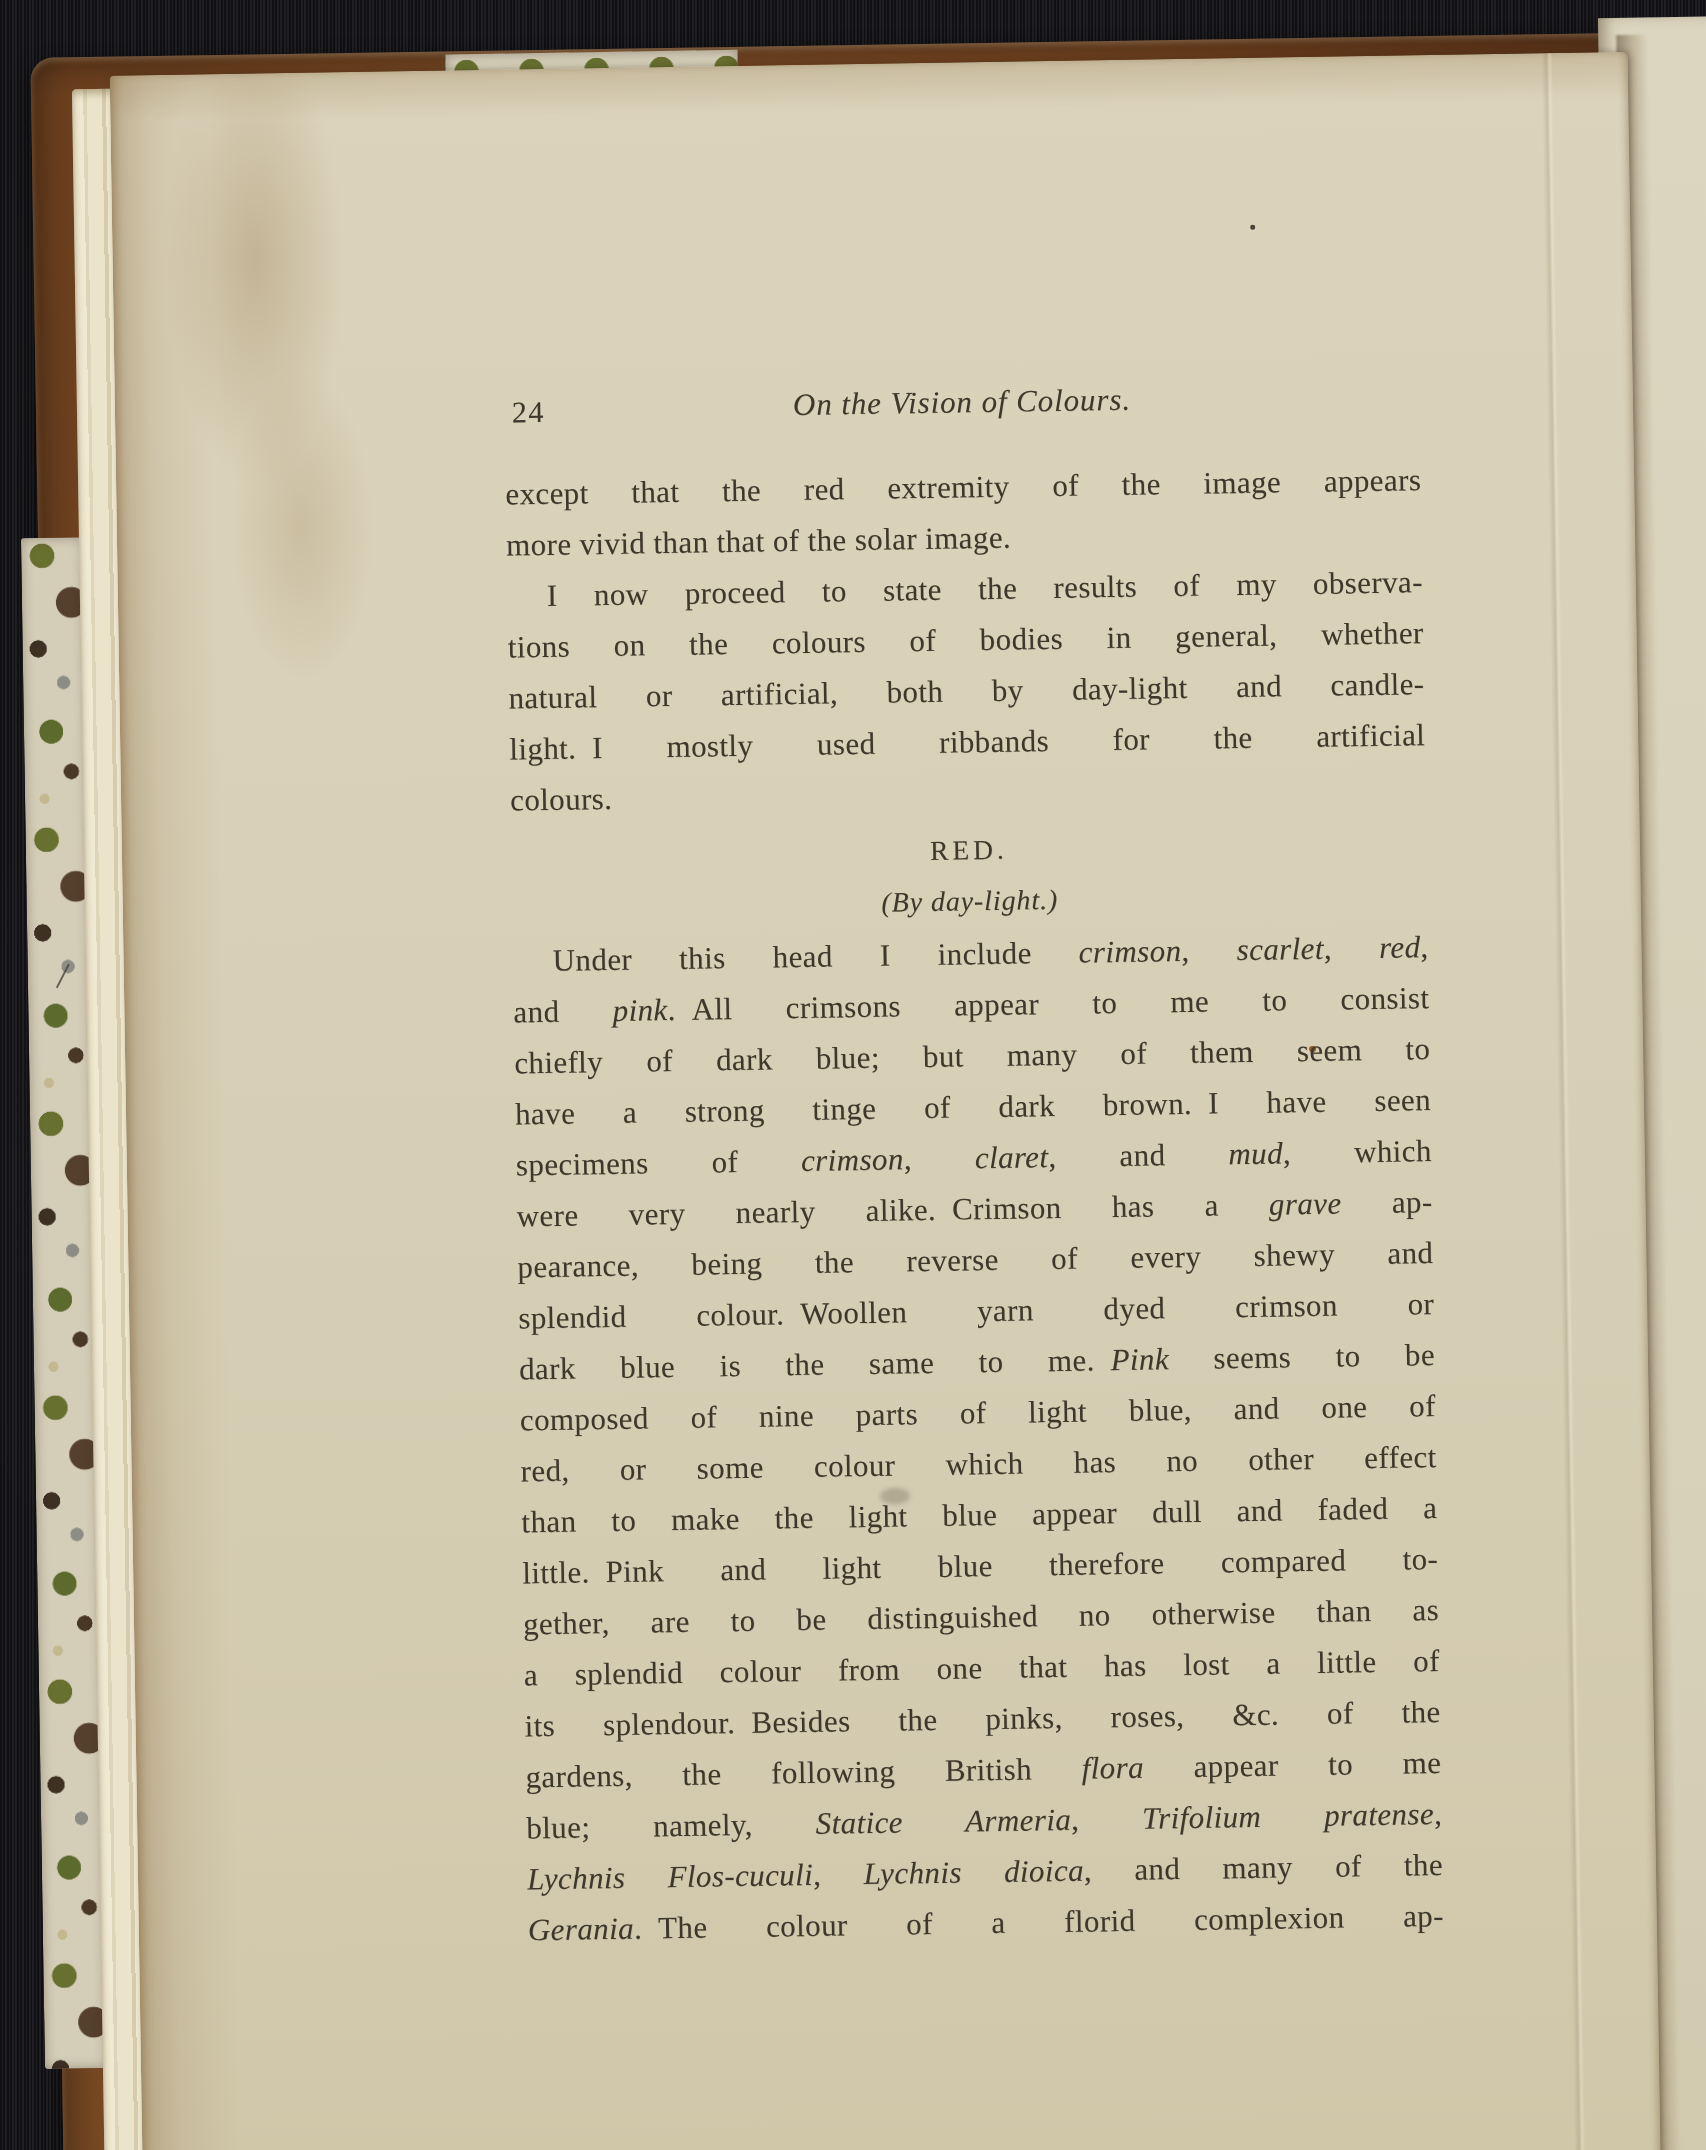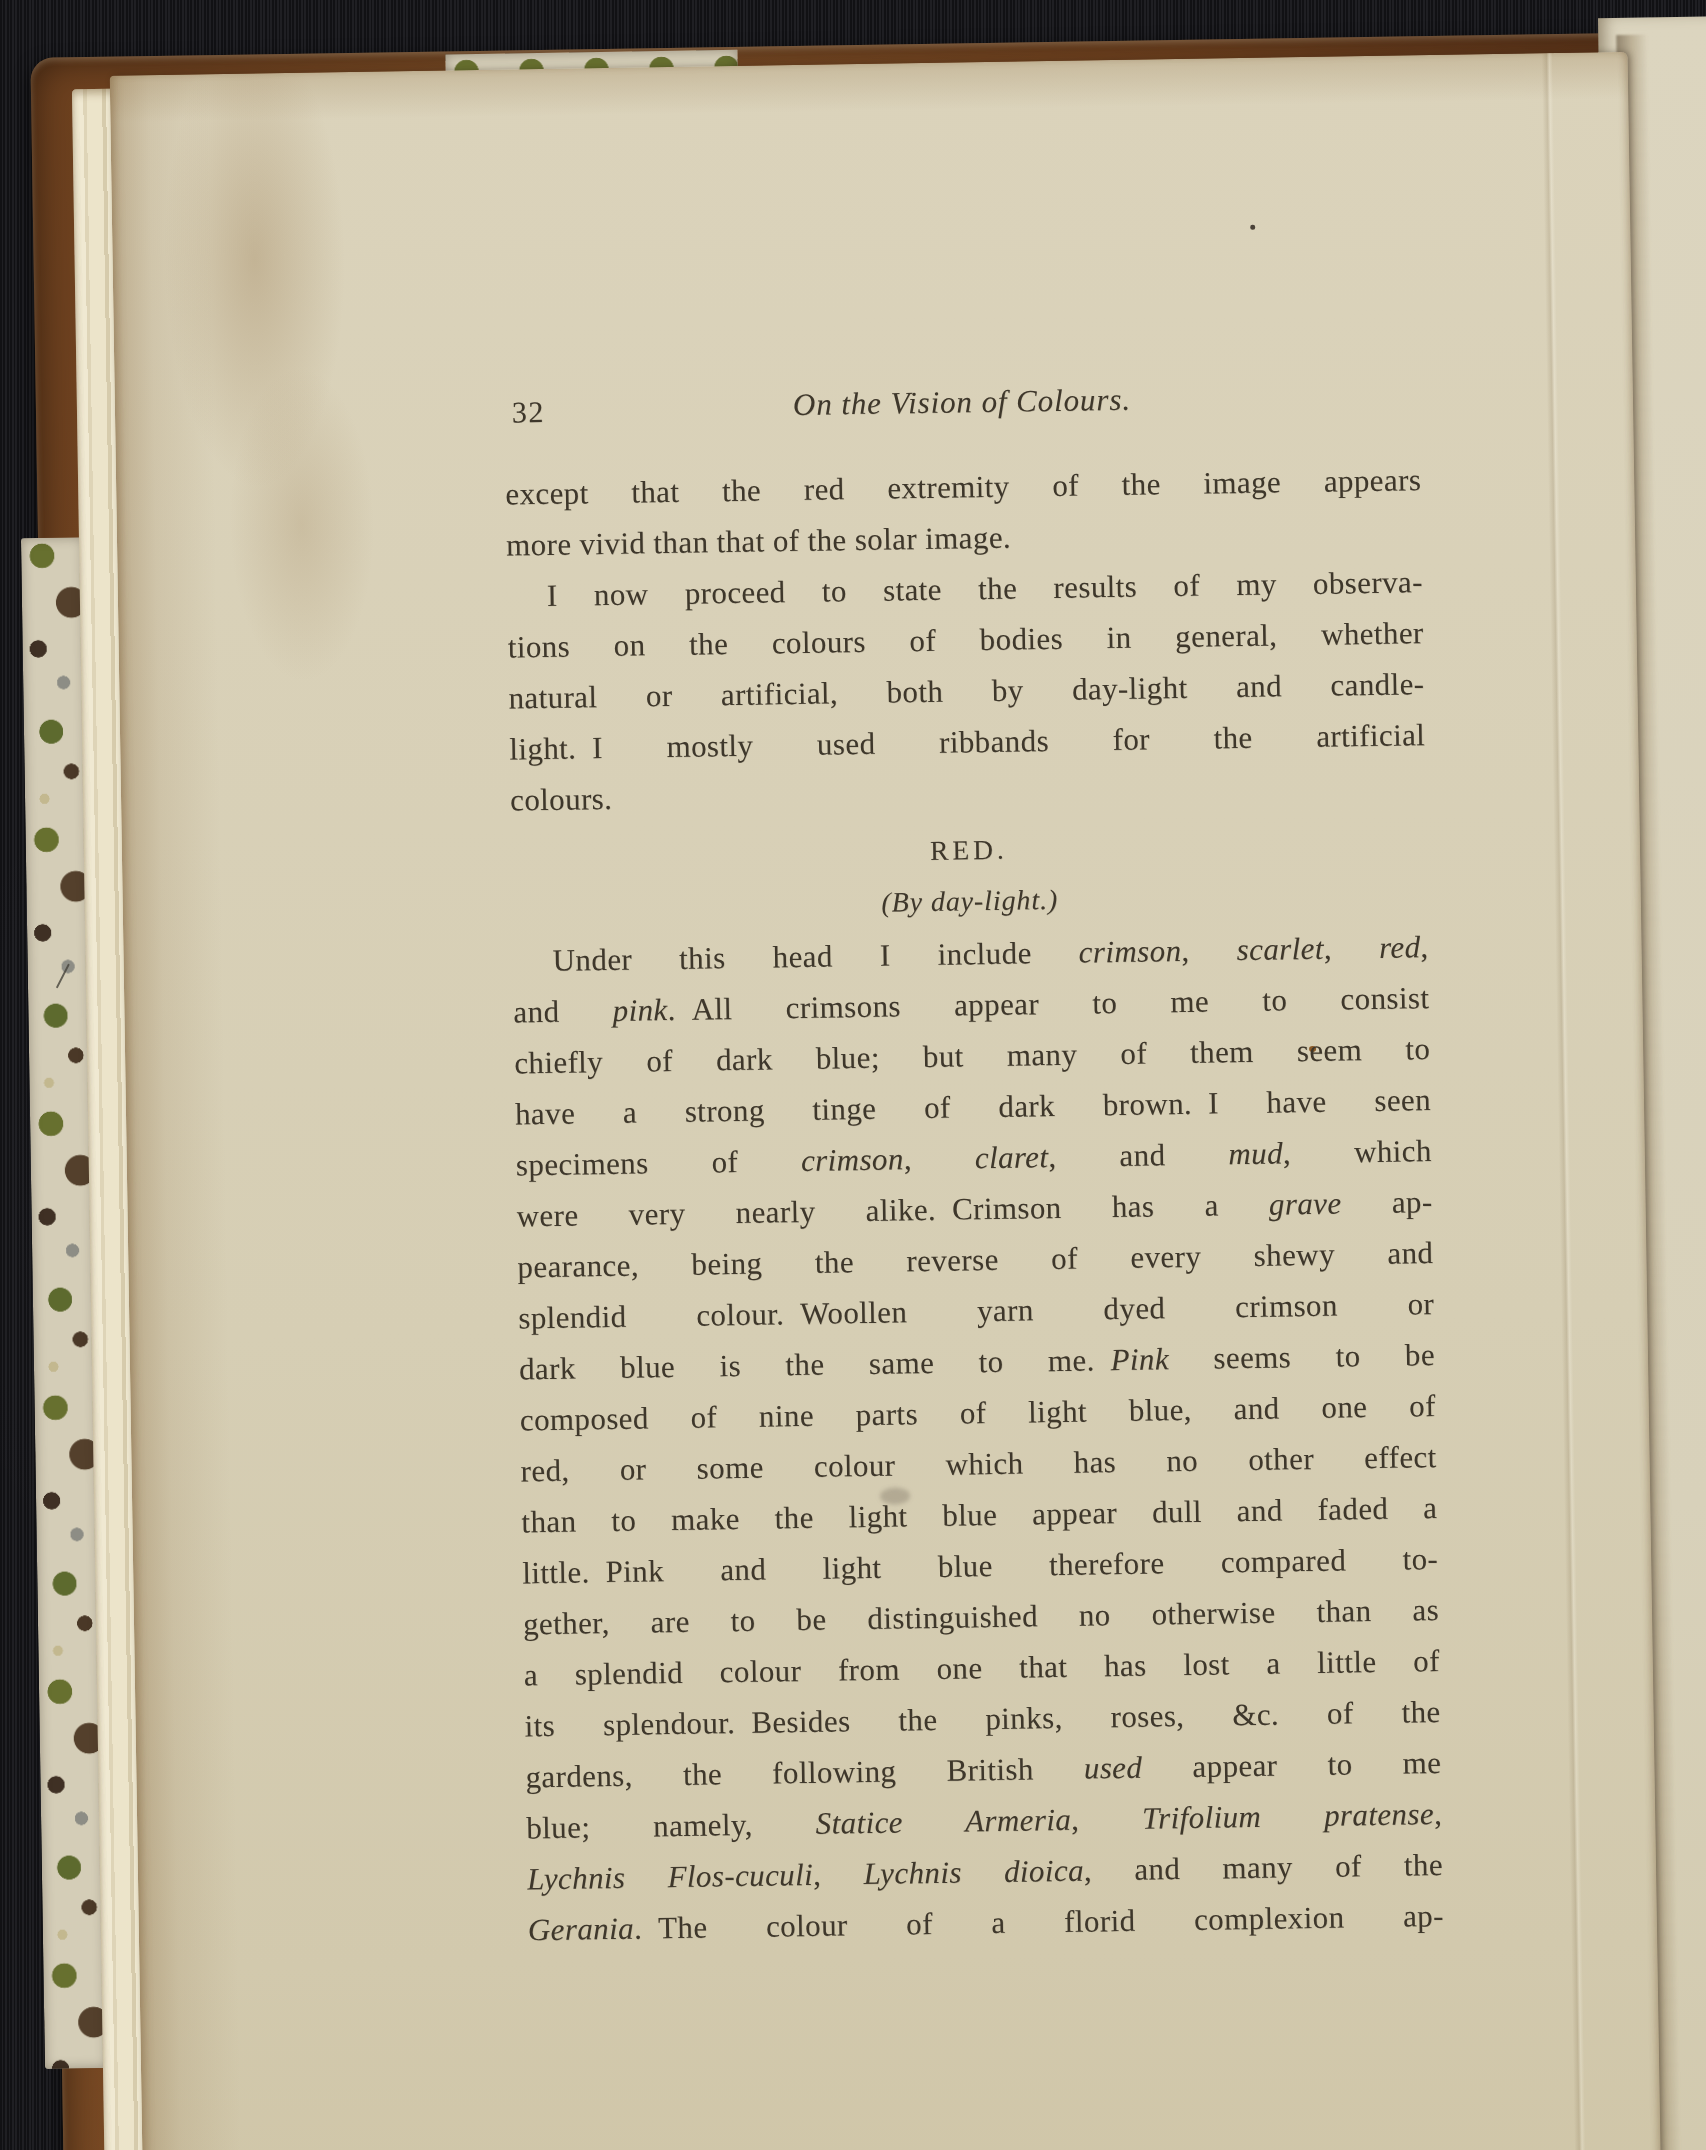--- a/index.html
+++ b/index.html
@@ -134,21 +134,21 @@
   <div class="tear-shadow"></div>
 
   <div class="main-page">
     <div class="page-crease"></div>
     <div class="speck speck-a"></div>
     <div class="speck speck-b"></div>
     <div class="speck speck-c"></div>
 
     <div class="textblock">
       <div class="header">
-        <span class="pagenum">32</span>
+        <span class="pagenum">24</span>
         <span class="running-title">On the Vision of Colours.</span>
       </div>
       <div class="bodytext">
           <div class="line j"><span>except that the red extremity of the image appears</span></div>
           <div class="line"><span>more vivid than that of the solar image.</span></div>
           <div class="line j first"><span>I now proceed to state the results of my observa-</span></div>
           <div class="line j"><span>tions on the colours of bodies in general, whether</span></div>
           <div class="line j"><span>natural or artificial, both by day-light and candle-</span></div>
           <div class="line j"><span>light. I mostly used ribbands for the artificial</span></div>
           <div class="line"><span>colours.</span></div>
@@ -163,21 +163,21 @@
           <div class="line j"><span>pearance, being the reverse of every shewy and</span></div>
           <div class="line j"><span>splendid colour. Woollen yarn dyed crimson or</span></div>
           <div class="line j"><span>dark blue is the same to me. </span><span class="it">Pink</span><span> seems to be</span></div>
           <div class="line j"><span>composed of nine parts of light blue, and one of</span></div>
           <div class="line j"><span>red, or some colour which has no other effect</span></div>
           <div class="line j"><span>than to make the light blue appear dull and faded a</span></div>
           <div class="line j"><span>little. Pink and light blue therefore compared to-</span></div>
           <div class="line j"><span>gether, are to be distinguished no otherwise than as</span></div>
           <div class="line j"><span>a splendid colour from one that has lost a little of</span></div>
           <div class="line j"><span>its splendour. Besides the pinks, roses, &amp;c. of the</span></div>
-          <div class="line j"><span>gardens, the following British </span><span class="it">used</span><span> appear to me</span></div>
+          <div class="line j"><span>gardens, the following British </span><span class="it">flora</span><span> appear to me</span></div>
           <div class="line j"><span>blue; namely, </span><span class="it">Statice Armeria</span><span>, </span><span class="it">Trifolium pratense</span><span>,</span></div>
           <div class="line j"><span class="it">Lychnis Flos-cuculi</span><span>, </span><span class="it">Lychnis dioica</span><span>, and many of the</span></div>
           <div class="line j"><span class="it">Gerania</span><span>. The colour of a florid complexion ap-</span></div>
         </div>
     </div>
   </div>
 
   <div class="pen-slash"></div>
 </div>
 

